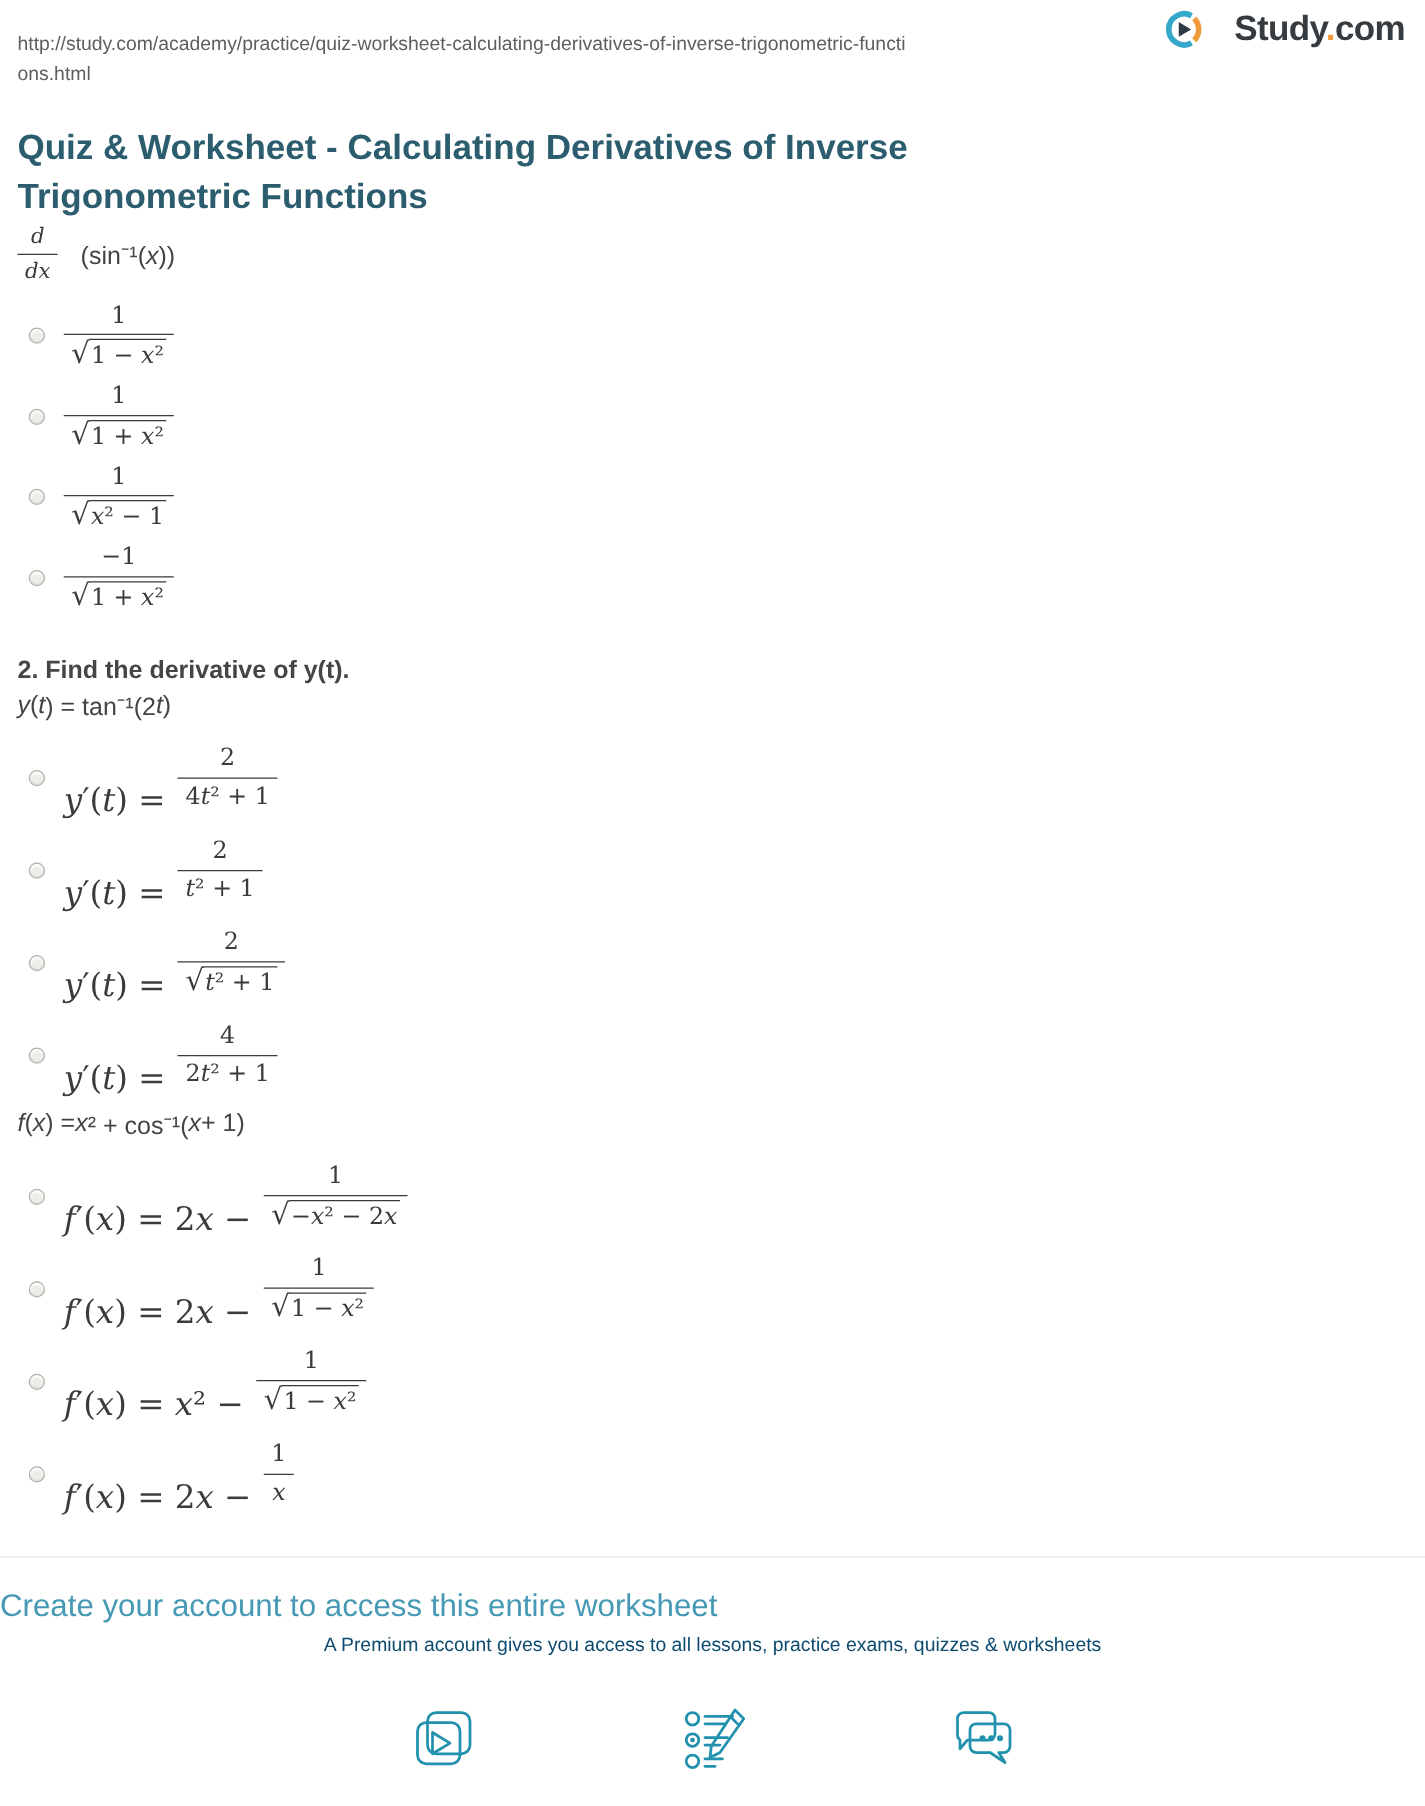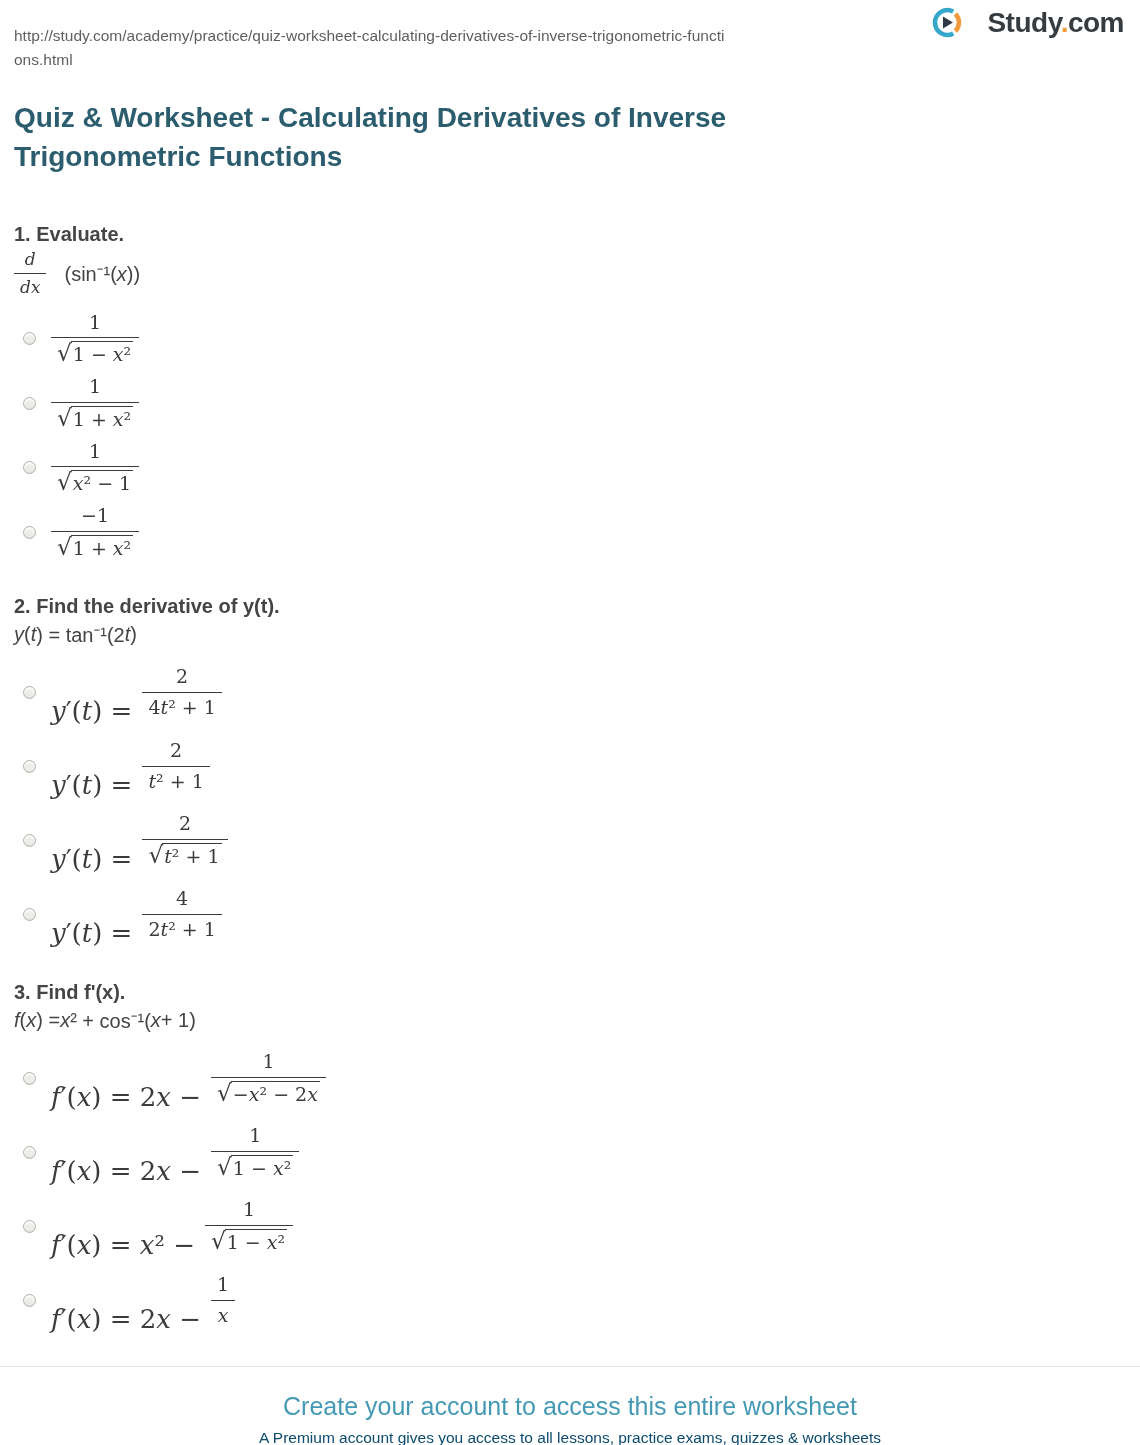--- a/index.html
+++ b/index.html
@@ -9,21 +9,21 @@
     font-family:"Liberation Sans", sans-serif; color:#444;
   }
   
   .topbar { position:relative; padding:24px 14px 0 14px; }
   .url {
     width:712px; font-size:15.5px; line-height:24px; color:#5f5f5f;
     word-break:break-all;
   }
   .logo {
     position:absolute; top:7px; right:16px;
-    display:flex; cursor:pointer;gap:20px;
+    display:flex; align-items:center; cursor:pointer;gap:20px;
   }
   .logo svg { display:block; margin-right:5px; }
   .logo .word { font-size:28px; font-weight:bold; color:#363b40; letter-spacing:-0.5px; }
   .logo .dot  { color:#f09a3c; }
   
   h1.title {
     margin:26px 14px 0 14px; width:830px;
     font-size:28px; line-height:39px; font-weight:bold; color:#2b5d6f;
   }
   
@@ -47,21 +47,21 @@
   .radio {
     flex:0 0 auto; width:13px; height:13px; margin:0 15px 0 9px;
     border:1px solid #b2b2ab; border-radius:50%; background:#ecece8;
     box-shadow:inset 0 2px 2px rgba(255,255,255,.95), inset 0 -1px 1px rgba(0,0,0,.06);
   }
   .prefix { font-size:26px; margin-right:10px; white-space:nowrap;margin-top:36px; }
   .option .frac { font-size:19px; }
   
   .divider { margin-top:32px; border-top:1px solid #e7e7e7; }
   .footer-head {
-    margin-top:25px; text-align:center;
+    margin-top:25px; 
     font-size:25px; font-weight:normal; color:#4599b4;
   }
   .footer-sub { margin-top:8px; text-align:center; font-size:15.5px; color:#0c4a6e; }
   .features { margin-top:40px; display:flex; justify-content:center; }
   .feature { width:217px; text-align:center; }
   .feature svg { display:block; margin:0 auto; }
   .icon-stroke { fill:none; stroke:#2191ad; stroke-width:2.2; stroke-linejoin:round; stroke-linecap:round; }
   .icon-fill { fill:#2191ad; stroke:none; }
 </style>
 </head>
@@ -79,21 +79,20 @@
     </span>
     <span class="word"><span>Study</span><span class="dot">.</span><span>com</span></span>
   </div>
 </div>
 
 <h1 class="title">Quiz &amp; Worksheet - Calculating Derivatives of Inverse Trigonometric Functions</h1>
 
 <div class="questions">
 
   <div class="question q1">
-    <h2>1. Evaluate.</h2>
     <div class="formula">
       <span class="frac">
         <span class="num mx"><i>d</i></span>
         <span class="den mx"><i>d</i><i>x</i></span>
       </span>
       <span class="expr mx">(sin⁻¹(<i>x</i>))</span>
     </div>
     <div class="options">
       <div class="option">
         <span class="radio"></span>
@@ -159,21 +158,20 @@
         <span class="prefix mx"><i>y</i>′(<i>t</i>) =</span>
         <span class="frac">
             <span class="num mx">4</span>
             <span class="den mx">2<i>t</i>² + 1</span>
           </span>
       </div>
     </div>
   </div>
 
   <div class="question q3">
-    <h2>3. Find f'(x).</h2>
     <div class="formula mx"><i>f</i>(<i>x</i>) = <i>x</i>² + cos⁻¹(<i>x</i> + 1)</div>
     <div class="options">
       <div class="option">
         <span class="radio"></span>
         <span class="prefix mx"><i>f</i>′(<i>x</i>) = 2<i>x</i> −</span>
         <span class="frac">
             <span class="num mx">1</span>
             <span class="den mx"><span class="rt">√</span><span class="rad">−<i>x</i>² − 2<i>x</i></span></span>
           </span>
       </div>

